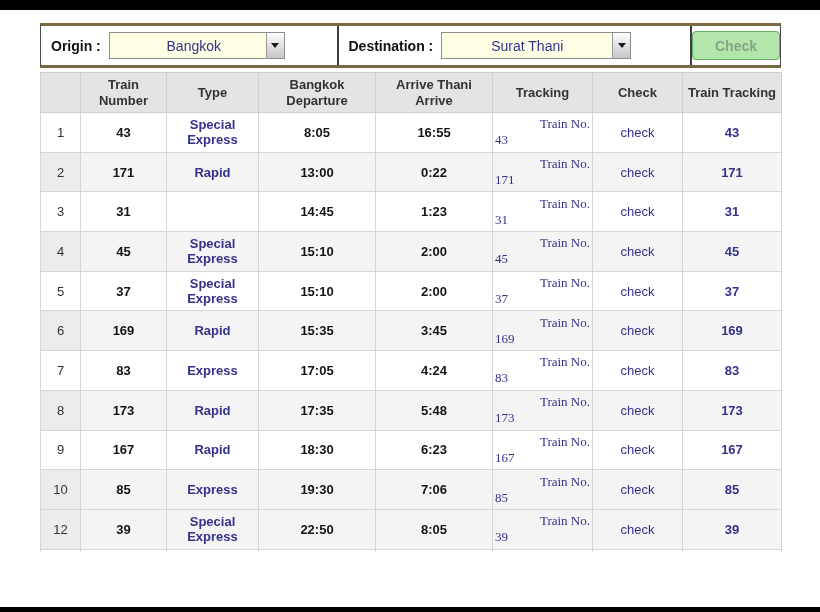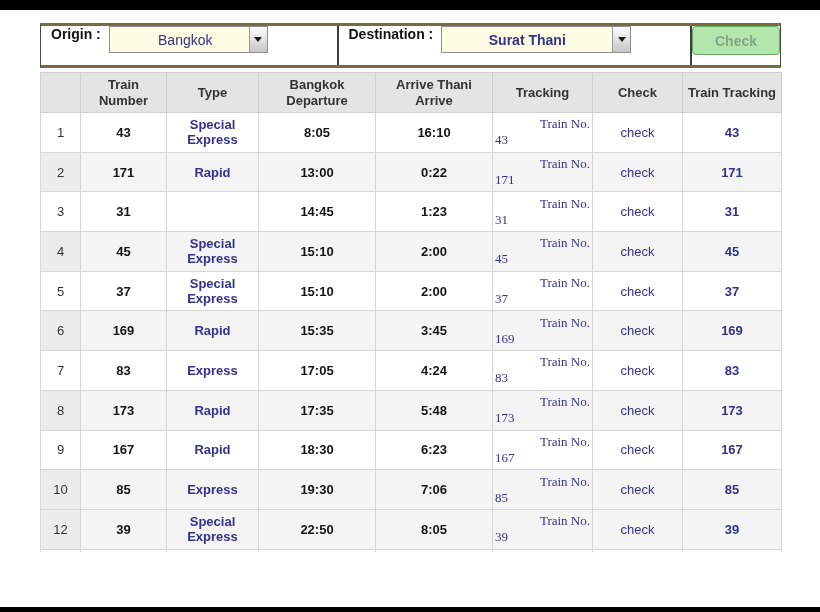--- a/index.html
+++ b/index.html
@@ -13,32 +13,32 @@
   .bottom-bar{ position:absolute; left:0; bottom:0; width:820px; height:5px;  background:#000; z-index:5; }
 
   
   .form-box {
     position:absolute; left:40px; top:23px; width:741px; height:45px;
     background:#fff;
     border-top:3px solid var(--brown); border-bottom:3px solid var(--brown);
     border-left:1px solid #4a4a4a; border-right:1px solid #4a4a4a;
     display:flex; align-items:stretch;
   }
-  .fsec { display:flex; align-items:flex-start; }
+  .fsec { display:flex; align-items:center; }
   .fsec-origin { width:311px; padding-left:10px; }
   .fsec-dest   { width:370px; padding-left:10px; }
   .fsec-check  { flex:1; justify-content:center; }
   .vdiv { width:2px; background:#3f3f3f; }
   .flabel { font-weight:bold; font-size:14px; color:#111; margin-right:8px; white-space:nowrap; }
   .select {
     height:27px; background:#fefee4; border:1px solid #8f8f8f;
     display:flex; align-items:center; cursor:default;
   }
-  .select-origin { width:159px;padding-left:12px; }
-  .select-dest   { width:190px;font-weight:bold; }
+  .select-origin { width:176px;padding-left:12px; }
+  .select-dest   { width:190px; }
   .select .value { flex:1; text-align:center; color:var(--navy); font-size:14px; }
   .arrow-btn {
     width:18px; align-self:stretch;
     background:linear-gradient(#fdfdfd,#c6c6c6);
     border-left:1px solid #9a9a9a;
     display:flex; align-items:center; justify-content:center;
   }
   .arrow-glyph { width:0; height:0; border-left:4px solid transparent;
     border-right:4px solid transparent; border-top:5px solid #1a1a1a; }
   .check-btn {
@@ -128,21 +128,21 @@
         <th>Check</th>
         <th>Train Tracking</th>
       </tr>
     </thead>
     <tbody>
         <tr>
           <td class="rownum">1</td>
           <td class="b-black">43</td>
           <td class="navy-b">Special Express</td>
           <td class="b-black">8:05</td>
-          <td class="b-black">16:10</td>
+          <td class="b-black">16:55</td>
           <td class="timetable">
             <div class="tt1">Train No.</div>
             <div class="tt2">43</div>
           </td>
           <td class="navy link">check</td>
           <td class="navy-b link">43</td>
         </tr>
         <tr class="alt">
           <td class="rownum">2</td>
           <td class="b-black">171</td>

